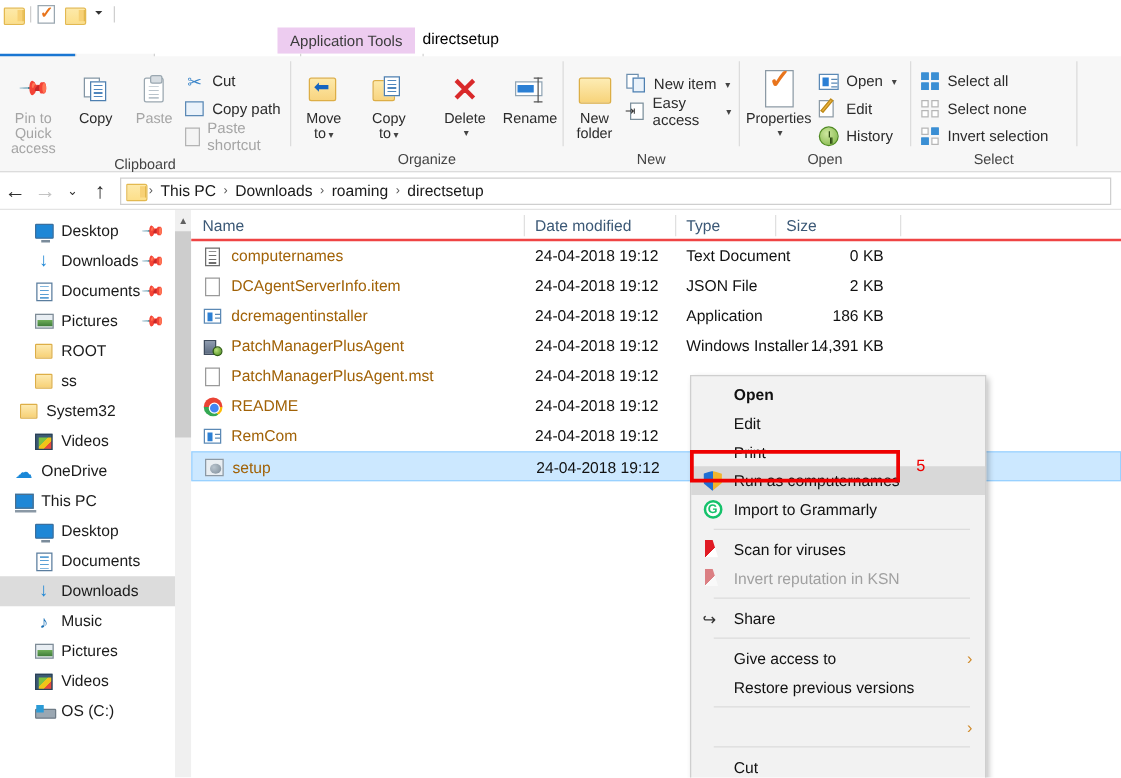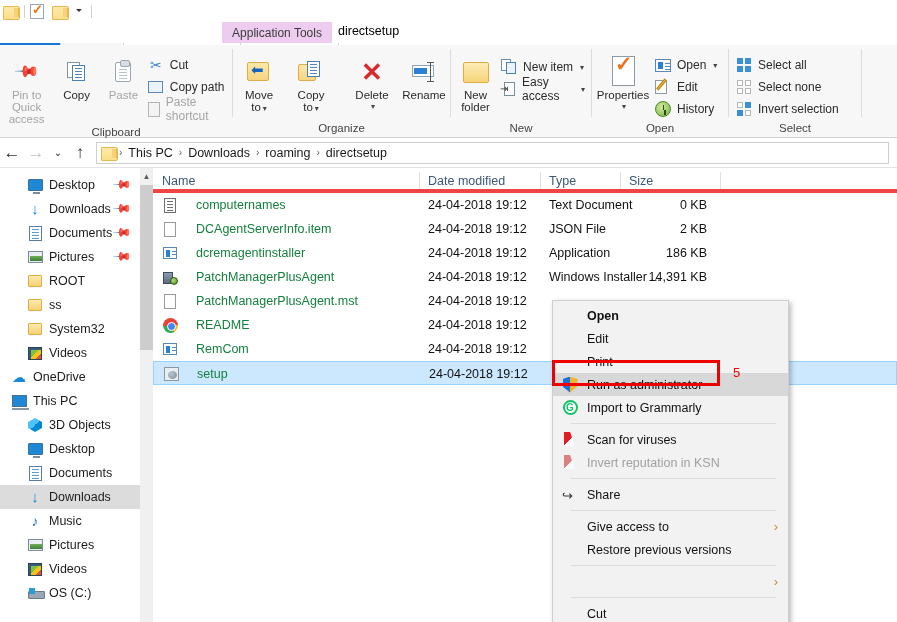--- a/index.html
+++ b/index.html
@@ -303,32 +303,32 @@
   .navscroll .up {
     height: 17px; background: #f0f0f0; display: flex; align-items: center; justify-content: center;
     font-size: 8px; color: #606060;
   }
   .navscroll .thumb { position: absolute; left: 0; top: 17px; width: 13px; height: 165px; background: #cdcdcd; }
 
   
   .fileview { position: absolute; left: 153px; top: 168px; width: 744px; height: 454px; background: #fff; }
   .colhdr {
     position: absolute; left: 0; top: 0; width: 744px; height: 25px;
-    border-bottom: 4px solid #ef4444; background: #fff;
+    border-bottom: 2px solid #ef4444; background: #fff;
   }
   .col {
     position: absolute; top: 0; height: 25px; display: flex; align-items: center;
     font-size: 12.5px; color: #3b5876; padding-left: 9px; cursor: default;
   }
   .colsep { position: absolute; top: 4px; width: 1px; height: 17px; background: #e0e0e0; }
   .rows { position: absolute; left: 0; top: 25px; width: 744px; }
   .frow { height: 24px; position: relative; cursor: default; }
   .frow.sel { background: #cce8ff; border: 1px solid #99d1ff; }
-  .fname { position: absolute; left: 9px; top: 0; height: 24px; display: flex; align-items: center; gap: 18px;
-    font-size: 12.5px; color: #15803d; }
+  .fname { position: absolute; left: 9px; top: 0; height: 24px; display: flex; align-items: center; gap: 7px;
+    font-size: 12.5px; color: #a16207; }
   .fdate { position: absolute; left: 275px; top: 0; height: 24px; display: flex; align-items: center;
     font-size: 12.5px; color: #111; }
   .ftype { position: absolute; left: 396px; top: 0; height: 24px; display: flex; align-items: center;
     font-size: 12.5px; color: #111; }
   .fsize { position: absolute; left: 476px; top: 0; width: 78px; height: 24px;
     display: flex; align-items: center; justify-content: flex-end; font-size: 12.5px; color: #111; }
 
   .fi { width: 16px; height: 16px; display: flex; align-items: center; justify-content: center; }
   .fi-txt { width: 12px; height: 15px; background: #fff; border: 1px solid #6e6e6e; position: relative; }
   .fi-txt::after { content: ""; position: absolute; left: 2px; top: 2px; right: 2px; height: 11px;
@@ -701,21 +701,21 @@
           <span class="ic-folder"></span>
         </span>
         <span>ROOT</span>
       </div>
       <div class="navitem" style="padding-left: 26px;">
         <span class="ni">
           <span class="ic-folder"></span>
         </span>
         <span>ss</span>
       </div>
-      <div class="navitem" style="padding-left: 26px;">
+      <div class="navitem" style="padding-left: 14px;">
         <span class="ni">
           <span class="ic-folder"></span>
         </span>
         <span>System32</span>
       </div>
       <div class="navitem" style="padding-left: 26px;">
         <span class="ni">
           <span class="ic-videos"></span>
         </span>
         <span>Videos</span>
@@ -724,26 +724,20 @@
         <span class="ni">
           <span class="ic-onedrive">☁</span>
         </span>
         <span>OneDrive</span>
       </div>
       <div class="navitem" style="padding-left: 10px;">
         <span class="ni">
           <span class="ic-thispc"></span>
         </span>
         <span>This PC</span>
-      </div>
-      <div class="navitem" style="padding-left: 26px;">
-        <span class="ni">
-          <span class="ic-3d"></span>
-        </span>
-        <span>3D Objects</span>
       </div>
       <div class="navitem" style="padding-left: 26px;">
         <span class="ni">
           <span class="ic-desktop"></span>
         </span>
         <span>Desktop</span>
       </div>
       <div class="navitem" style="padding-left: 26px;">
         <span class="ni">
           <span class="ic-docs"></span>
@@ -902,21 +896,21 @@
         <span class="mlbl">Edit</span>
       </div>
       <div class="mi">
         <span class="mico"></span>
         <span class="mlbl">Print</span>
       </div>
       <div class="mi hl">
         <span class="mico">
           <span class="ic-shield"></span>
         </span>
-        <span class="mlbl">Run as administrator</span>
+        <span class="mlbl">Run as computernames</span>
       </div>
       <div class="mi">
         <span class="mico">
           <span class="ic-gram">G</span>
         </span>
         <span class="mlbl">Import to Grammarly</span>
       </div>
       <div class="msep"></div>
       <div class="mi">
         <span class="mico">

